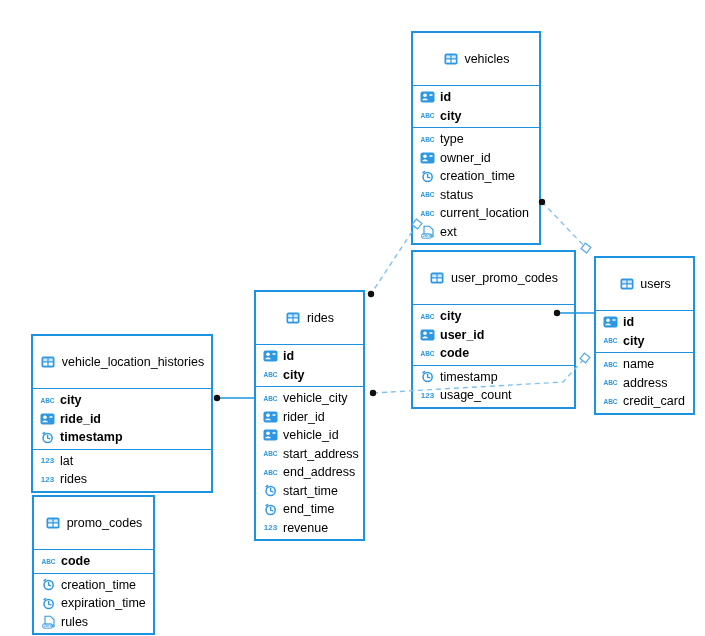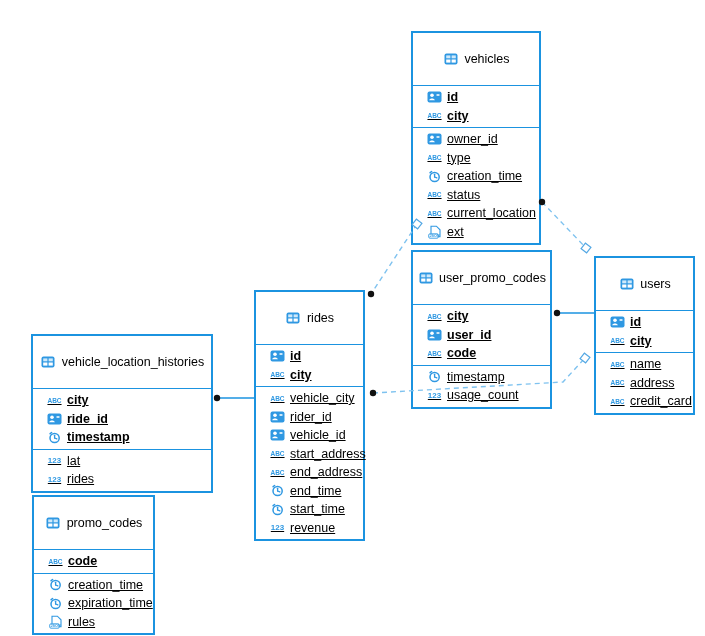--- a/index.html
+++ b/index.html
@@ -12,21 +12,21 @@
 
   .tbl{
     position:absolute;background:#fff;border:2px solid #1b93e0;z-index:2;
     font-size:12.5px;color:#000;box-sizing:border-box;
   }
   .hdr{
     display:flex;align-items:center;justify-content:center;gap:5px;
     height:20px;border-bottom:1.5px solid #1b93e0;padding:16px 6px;white-space:nowrap;
   }
   .hdr .title{font-size:12.5px;color:#000;}
-  .sec{padding:2px 8px;text-decoration:underline;}
+  .sec{padding:2px 1px;}
   .sec.keys{border-bottom:1.5px solid #1b93e0;}
   .row{
     display:flex;align-items:center;gap:4px;height:18.5px;padding:0 5px;white-space:nowrap;
   }
   .row.bold{font-weight:700;}
   .ic{width:17px;min-width:17px;display:flex;align-items:center;justify-content:center;}
   .abc{font-weight:700;font-size:6.5px;color:#2f98e2;letter-spacing:0;display:inline-block;text-align:center;}
   .n123{font-weight:700;font-size:8px;color:#2f98e2;display:inline-block;text-align:center;}
 </style>
 </head>
@@ -62,34 +62,34 @@
         <div class="row bold">
           <span class="ic">
             <span class="abc">ABC</span>
           </span>
           <span>city</span>
         </div>
       </div>
     <div class="sec">
         <div class="row">
           <span class="ic">
+            <span class="abc">ABC</span>
+          </span>
+          <span>type</span>
+        </div>
+        <div class="row">
+          <span class="ic">
             <svg width="15" height="12" viewBox="0 0 15 12">
               <rect x="0.5" y="0.5" width="14" height="11" rx="2" fill="#2f98e2"></rect>
               <circle cx="5" cy="4.2" r="1.8" fill="#fff"></circle>
               <path d="M2.1 9.3 C2.8 6.9 7.2 6.9 7.9 9.3 Z" fill="#fff"></path>
               <rect x="9.3" y="3.3" width="3.4" height="1.5" rx="0.75" fill="#fff"></rect>
             </svg>
           </span>
           <span>owner_id</span>
-        </div>
-        <div class="row">
-          <span class="ic">
-            <span class="abc">ABC</span>
-          </span>
-          <span>type</span>
         </div>
         <div class="row">
           <span class="ic">
             <svg width="13" height="13" viewBox="0 0 13 13">
               <circle cx="6.6" cy="7" r="4.6" fill="none" stroke="#2f98e2" stroke-width="1.5"></circle>
               <path d="M6.6 7 L6.6 4.3" stroke="#2f98e2" stroke-width="1.3" stroke-linecap="round"></path>
               <path d="M6.6 7 L8.8 7.9" stroke="#2f98e2" stroke-width="1.3" stroke-linecap="round"></path>
               <path d="M2.1 2.7 L3.6 1.5" stroke="#2f98e2" stroke-width="1.5" stroke-linecap="round"></path>
             </svg>
           </span>
@@ -113,21 +113,21 @@
               <path d="M3 1.2 h5.4 L12 4.8 v7 H3 Z" fill="none" stroke="#2f98e2" stroke-width="1.1"></path>
               <rect x="0.7" y="8.8" width="9.6" height="4.4" rx="1.3" fill="#fff" stroke="#2f98e2" stroke-width="0.9"></rect>
               <text x="1.5" y="12.2" font-size="3.7" font-weight="bold" fill="#2f98e2" font-family="Liberation Sans, sans-serif">JSON</text>
             </svg>
           </span>
           <span>ext</span>
         </div>
       </div>
   </div>
 
-  <div class="tbl" style="left:411px;top:250px;width:141px">
+  <div class="tbl" style="left:411px;top:250px;width:165px">
     <div class="hdr">
       <span class="ic">
           <svg width="14" height="12" viewBox="0 0 14 12">
             <rect x="0.5" y="0.5" width="13" height="11" rx="2" fill="#2f98e2"></rect>
             <rect x="2.2" y="2.4" width="4.2" height="2.9" fill="#cfe9fa"></rect>
             <rect x="7.6" y="2.4" width="4.2" height="2.9" fill="#cfe9fa"></rect>
             <rect x="2.2" y="6.5" width="4.2" height="3.1" fill="#ffffff"></rect>
             <rect x="7.6" y="6.5" width="4.2" height="3.1" fill="#ffffff"></rect>
           </svg>
         </span>
@@ -308,32 +308,32 @@
         </div>
         <div class="row">
           <span class="ic">
             <svg width="13" height="13" viewBox="0 0 13 13">
               <circle cx="6.6" cy="7" r="4.6" fill="none" stroke="#2f98e2" stroke-width="1.5"></circle>
               <path d="M6.6 7 L6.6 4.3" stroke="#2f98e2" stroke-width="1.3" stroke-linecap="round"></path>
               <path d="M6.6 7 L8.8 7.9" stroke="#2f98e2" stroke-width="1.3" stroke-linecap="round"></path>
               <path d="M2.1 2.7 L3.6 1.5" stroke="#2f98e2" stroke-width="1.5" stroke-linecap="round"></path>
             </svg>
           </span>
+          <span>start_time</span>
+        </div>
+        <div class="row">
+          <span class="ic">
+            <svg width="13" height="13" viewBox="0 0 13 13">
+              <circle cx="6.6" cy="7" r="4.6" fill="none" stroke="#2f98e2" stroke-width="1.5"></circle>
+              <path d="M6.6 7 L6.6 4.3" stroke="#2f98e2" stroke-width="1.3" stroke-linecap="round"></path>
+              <path d="M6.6 7 L8.8 7.9" stroke="#2f98e2" stroke-width="1.3" stroke-linecap="round"></path>
+              <path d="M2.1 2.7 L3.6 1.5" stroke="#2f98e2" stroke-width="1.5" stroke-linecap="round"></path>
+            </svg>
+          </span>
           <span>end_time</span>
-        </div>
-        <div class="row">
-          <span class="ic">
-            <svg width="13" height="13" viewBox="0 0 13 13">
-              <circle cx="6.6" cy="7" r="4.6" fill="none" stroke="#2f98e2" stroke-width="1.5"></circle>
-              <path d="M6.6 7 L6.6 4.3" stroke="#2f98e2" stroke-width="1.3" stroke-linecap="round"></path>
-              <path d="M6.6 7 L8.8 7.9" stroke="#2f98e2" stroke-width="1.3" stroke-linecap="round"></path>
-              <path d="M2.1 2.7 L3.6 1.5" stroke="#2f98e2" stroke-width="1.5" stroke-linecap="round"></path>
-            </svg>
-          </span>
-          <span>start_time</span>
         </div>
         <div class="row">
           <span class="ic">
             <span class="n123">123</span>
           </span>
           <span>revenue</span>
         </div>
       </div>
   </div>
 

